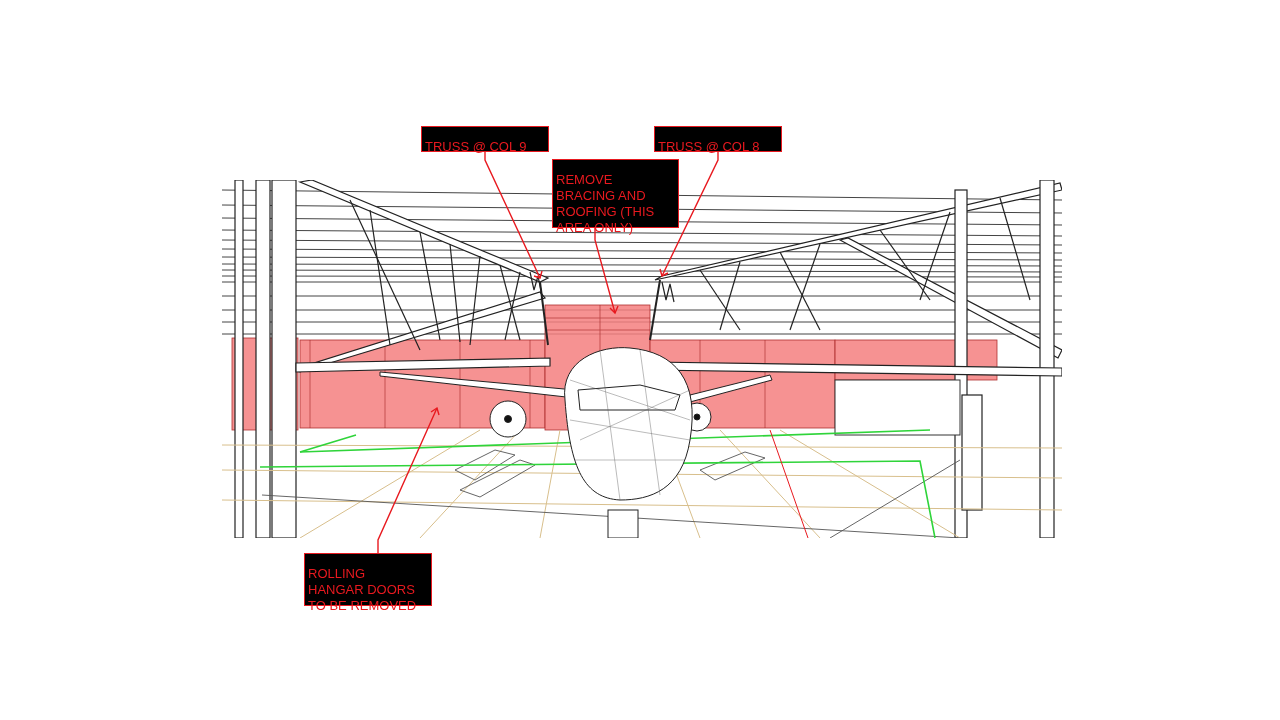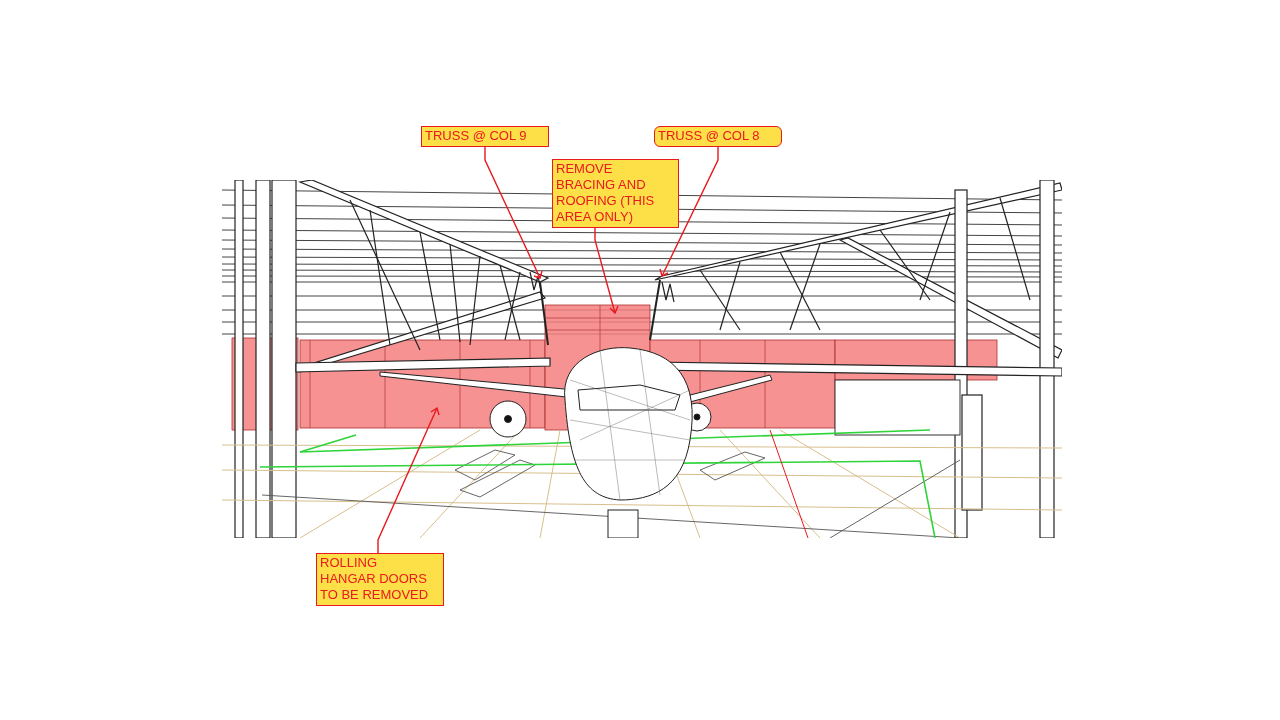--- a/index.html
+++ b/index.html
@@ -1,26 +1,26 @@
 <!DOCTYPE html>
 <html><head>
   <meta charset="utf-8">
   <style>
     html, body { margin: 0; padding: 0; background: #ffffff; }
     body { width: 1280px; height: 720px; position: relative; overflow: hidden; font-family: "Liberation Sans", sans-serif; }
     .scene { position: absolute; left: 0; top: 0; width: 1280px; height: 720px; }
     .callout {
       position: absolute;
       border: 1.5px solid #e8191f;
-      background: #fde047;
+      background: #000000;
       color: #e8191f;
       font-family: "Liberation Sans", sans-serif;
       font-size: 13px;
       line-height: 16px;
-      padding: 1px 3px;
+      padding: 12px 3px;
       white-space: pre-line;
       box-sizing: border-box;
     }
   </style>
 </head>
 <body>
 
 <svg class="scene" width="1280" height="720" viewBox="0 0 1280 720" xmlns="http://www.w3.org/2000/svg">
   <defs>
     <clipPath id="viewport">
@@ -166,20 +166,20 @@
     <polyline points="718,146 718,160 662,276"></polyline>
     <polyline points="660,269 662,276 668,273"></polyline>
     <polyline points="595,228 595,240 615,313"></polyline>
     <polyline points="610,308 615,313 618,306"></polyline>
     <polyline points="378,553 378,540 437,408"></polyline>
     <polyline points="431,412 437,408 439,415"></polyline>
   </g>
 </svg>
 
 <div class="callout" style="left:421px;top:126px;width:128px;height:21px;">TRUSS @ COL 9</div>
-<div class="callout" style="left:654px;top:126px;width:128px;height:21px;border-radius:6px;">TRUSS @ COL 8</div>
+<div class="callout" style="left:654px;top:126px;width:128px;height:21px;">TRUSS @ COL 8</div>
 <div class="callout" style="left:552px;top:159px;width:127px;height:69px;">REMOVE
 BRACING AND
 ROOFING (THIS
 AREA ONLY)</div>
-<div class="callout" style="left:316px;top:553px;width:128px;height:53px;">ROLLING
+<div class="callout" style="left:304px;top:553px;width:128px;height:53px;">ROLLING
 HANGAR DOORS
 TO BE REMOVED</div>
 
 </body></html>

